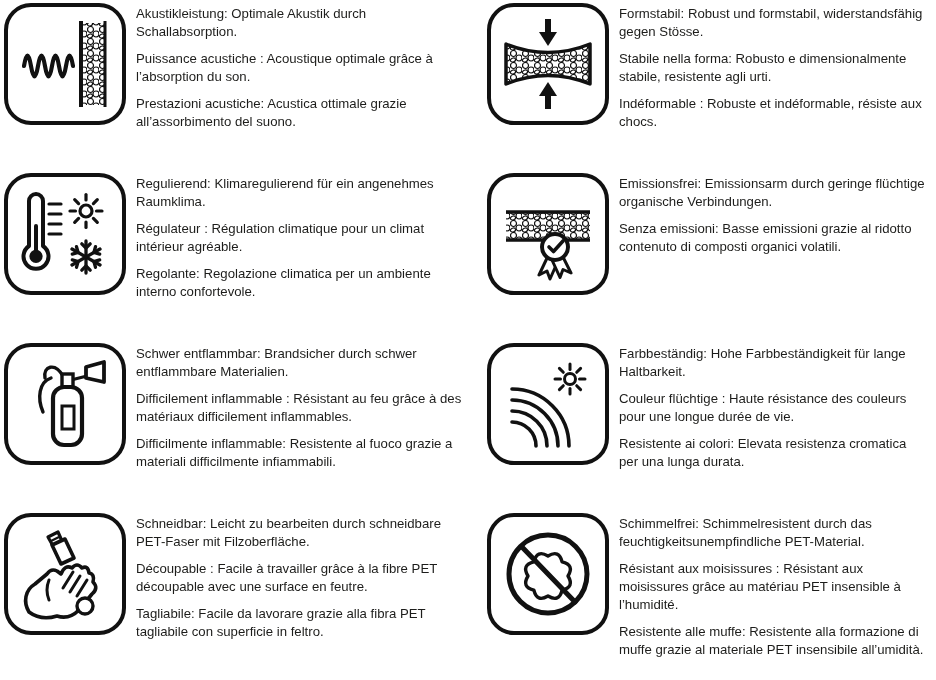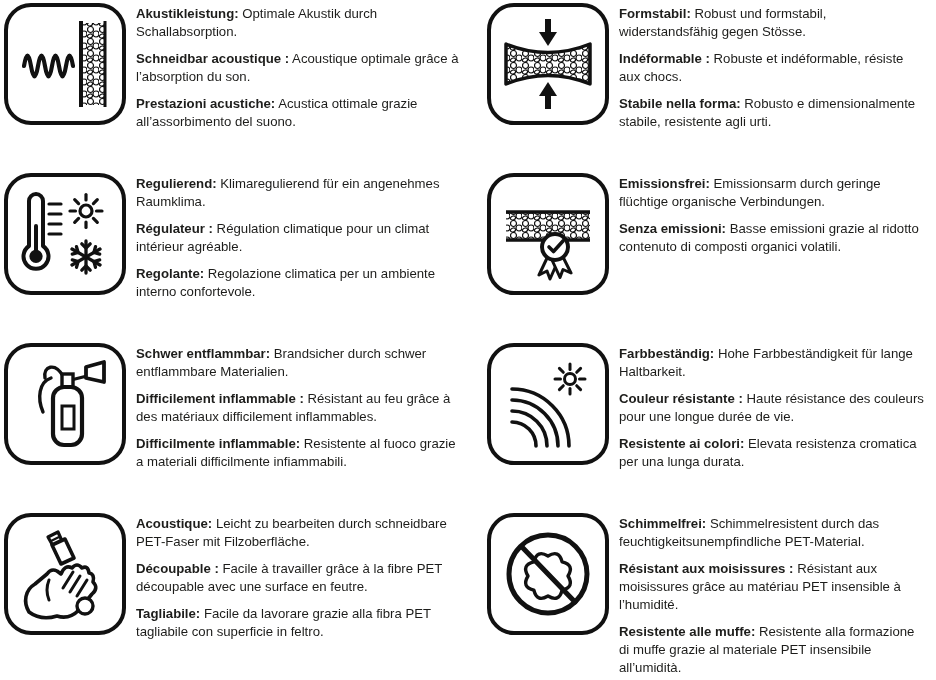--- a/index.html
+++ b/index.html
@@ -17,21 +17,21 @@
   .cell.col-left{padding:3px 0 0 4px;}
   .cell.col-right{padding:3px 8px 0 19px;}
   .iconbox{
     flex:0 0 auto;width:114px;height:114px;background:#fff;
     border:4.5px solid #111;border-radius:27px;
     display:flex;align-items:center;justify-content:center;
   }
   .iconbox svg{width:100px;height:100px;display:block;}
   .textcol{flex:1 1 auto;margin-left:10px;padding-top:2px;padding-right:2px;}
   .para{margin:0 0 9px 0;font-size:13.2px;line-height:18px;}
-  .para b{font-weight:bold;text-align:right;}
+  .para b{font-weight:normal;text-align:right;}
 </style>
 </head>
 <body>
 
 <div class="grid">
 
   <div class="cell col-left">
     <div class="iconbox">
       <svg viewBox="0 0 100 100">
         <defs>
@@ -42,21 +42,21 @@
           </pattern>
         </defs>
         <path d="M9,52 q3.5,-21 7,0 t7,0 t7,0 t7,0 t7,0 t7,0 t7,0" fill="none" stroke="#111" stroke-width="4.2" stroke-linecap="round"></path>
         <rect x="66" y="9" width="24" height="82" fill="url(#scr1)"></rect>
         <line x1="66" y1="7" x2="66" y2="93" stroke="#111" stroke-width="4"></line>
         <line x1="90" y1="7" x2="90" y2="93" stroke="#111" stroke-width="3"></line>
       </svg>
     </div>
     <div class="textcol">
       <p class="para"><b>Akustikleistung:</b> <span>Optimale Akustik durch Schallabsorption.</span></p>
-      <p class="para"><b>Schneidbar acoustique :</b> <span>Acoustique optimale grâce à l’absorption du son.</span></p>
+      <p class="para"><b>Puissance acustiche :</b> <span>Acoustique optimale grâce à l’absorption du son.</span></p>
       <p class="para"><b>Prestazioni acustiche:</b> <span>Acustica ottimale grazie all’assorbimento del suono.</span></p>
     </div>
   </div>
 
   <div class="cell col-right">
     <div class="iconbox">
       <svg viewBox="0 0 100 100">
         <defs>
           <pattern id="scr2" width="12" height="12" patternUnits="userSpaceOnUse">
             <circle cx="3.5" cy="3.5" r="3" fill="none" stroke="#111" stroke-width="1.2"></circle>
@@ -66,22 +66,22 @@
         </defs>
         <path d="M8,30 Q50,47 92,30 L92,70 Q50,53 8,70 Z" fill="url(#scr2)" stroke="#111" stroke-width="3.5" stroke-linejoin="round"></path>
         <line x1="50" y1="5" x2="50" y2="20" stroke="#111" stroke-width="6"></line>
         <polygon points="41,18 59,18 50,32" fill="#111"></polygon>
         <line x1="50" y1="95" x2="50" y2="80" stroke="#111" stroke-width="6"></line>
         <polygon points="41,82 59,82 50,68" fill="#111"></polygon>
       </svg>
     </div>
     <div class="textcol">
       <p class="para"><b>Formstabil:</b> <span>Robust und formstabil, widerstandsfähig gegen Stösse.</span></p>
+      <p class="para"><b>Stabile nella forma:</b> <span>Robusto e dimensionalmente stabile, resistente agli urti.</span></p>
       <p class="para"><b>Indéformable :</b> <span>Robuste et indéformable, résiste aux chocs.</span></p>
-      <p class="para"><b>Stabile nella forma:</b> <span>Robusto e dimensionalmente stabile, resistente agli urti.</span></p>
     </div>
   </div>
 
   <div class="cell col-left">
     <div class="iconbox">
       <svg viewBox="0 0 100 100">
         <path d="M28,62 V17 a7,7 0 0 0 -14,0 V62 a12.5,12.5 0 1 0 14,0 Z" fill="#fff" stroke="#111" stroke-width="4" stroke-linejoin="round"></path>
         <line x1="21" y1="42" x2="21" y2="66" stroke="#111" stroke-width="4" stroke-linecap="round"></line>
         <circle cx="21" cy="72.4" r="6.6" fill="#111"></circle>
         <g stroke="#111" stroke-width="3.2" stroke-linecap="round">
@@ -182,21 +182,21 @@
         <g stroke="#111" stroke-width="3.6" stroke-linecap="round" fill="none">
           <path d="M14,35 A57,57 0 0 1 71,92"></path>
           <path d="M14,46 A46,46 0 0 1 60,92"></path>
           <path d="M14,57 A35,35 0 0 1 49,92"></path>
           <path d="M14,68 A24,24 0 0 1 38,92"></path>
         </g>
       </svg>
     </div>
     <div class="textcol">
       <p class="para"><b>Farbbeständig:</b> <span>Hohe Farbbeständigkeit für lange Haltbarkeit.</span></p>
-      <p class="para"><b>Couleur résistante :</b> <span>Haute résistance des couleurs pour une longue durée de vie.</span></p>
+      <p class="para"><b>Couleur flüchtige :</b> <span>Haute résistance des couleurs pour une longue durée de vie.</span></p>
       <p class="para"><b>Resistente ai colori:</b> <span>Elevata resistenza cromatica per una lunga durata.</span></p>
     </div>
   </div>
 
   <div class="cell col-left">
     <div class="iconbox">
       <svg viewBox="0 0 100 100">
         <polygon points="33,13 43,8 47,17 38,22" fill="#fff" stroke="#111" stroke-width="3.2" stroke-linejoin="round"></polygon>
         <line x1="36" y1="17" x2="44" y2="13" stroke="#111" stroke-width="2.2"></line>
         <polygon points="37,21 50,15 59,34 46,40" fill="#fff" stroke="#111" stroke-width="3.6" stroke-linejoin="round"></polygon>
@@ -204,21 +204,21 @@
         <circle cx="70" cy="82" r="8" fill="#fff" stroke="#111" stroke-width="3.4"></circle>
         <g stroke="#111" stroke-width="3" stroke-linecap="round" fill="none">
           <path d="M48,64 L58,48"></path>
           <path d="M55,68 L65,52"></path>
           <path d="M62,72 L72,56"></path>
           <path d="M34,56 Q30,66 34,76"></path>
         </g>
       </svg>
     </div>
     <div class="textcol">
-      <p class="para"><b>Acoustique:</b> <span>Leicht zu bearbeiten durch schneidbare PET-Faser mit Filzoberfläche.</span></p>
+      <p class="para"><b>Schneidbar:</b> <span>Leicht zu bearbeiten durch schneidbare PET-Faser mit Filzoberfläche.</span></p>
       <p class="para"><b>Découpable :</b> <span>Facile à travailler grâce à la fibre PET découpable avec une surface en feutre.</span></p>
       <p class="para"><b>Tagliabile:</b> <span>Facile da lavorare grazie alla fibra PET tagliabile con superficie in feltro.</span></p>
     </div>
   </div>
 
   <div class="cell col-right">
     <div class="iconbox">
       <svg viewBox="0 0 100 100">
         <circle cx="50" cy="50" r="39" fill="none" stroke="#111" stroke-width="5"></circle>
         <path d="M70,52 Q76.8,63.1 64.1,66.1 Q61.1,78.8 50,72 Q38.9,78.8 35.9,66.1 Q23.2,63.1 30,52 Q23.2,40.9 35.9,37.9 Q38.9,25.2 50,32 Q61.1,25.2 64.1,37.9 Q76.8,40.9 70,52 Z" fill="#fff" stroke="#111" stroke-width="3.4" stroke-linejoin="round"></path>

